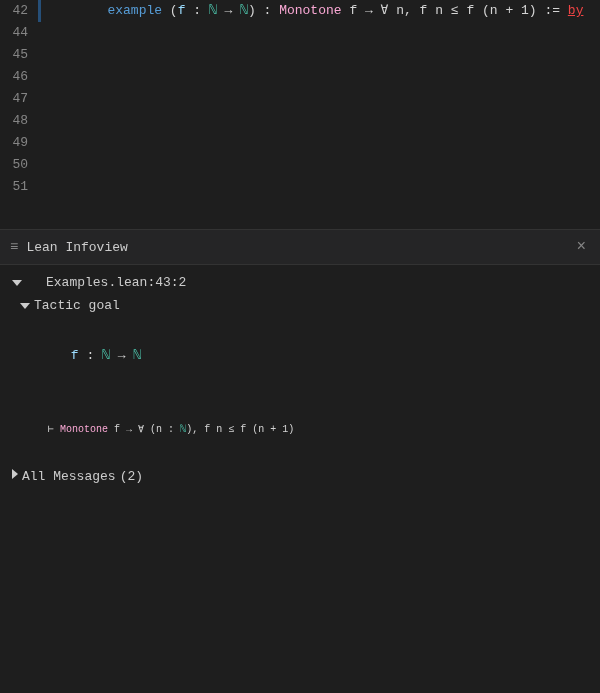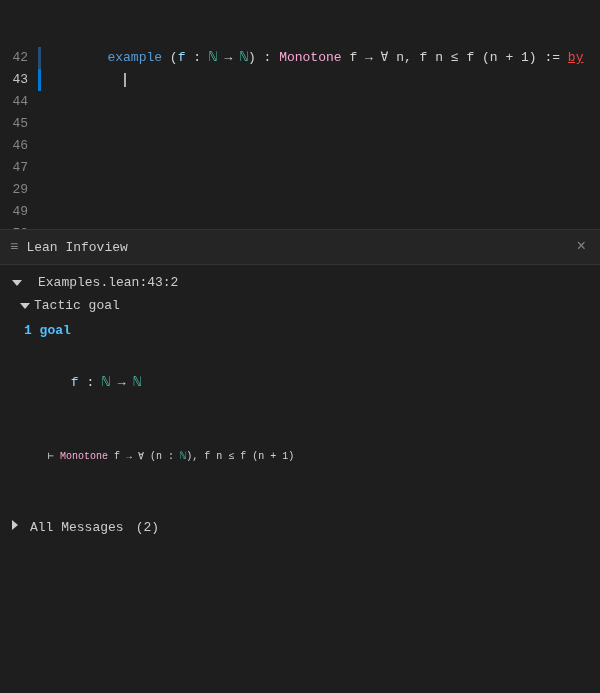--- a/index.html
+++ b/index.html
@@ -23,21 +23,20 @@
       height: 230px;
       overflow: hidden;
       position: relative;
       border-bottom: 1px solid #333;
     }
 
     .code-lines {
       display: flex;
       flex-direction: column;
       padding-top: 0;
-      margin-top: 47px;
     }
 
     .code-line {
       display: flex;
       align-items: center;
       height: 22px;
       min-height: 22px;
       font-size: 13px;
       line-height: 22px;
     }
@@ -135,21 +134,21 @@
       height: calc(693px - 230px - 35px);
       overflow-y: auto;
     }
 
     .infoview-location {
       color: #cccccc;
       font-size: 13px;
       margin-bottom: 8px;
       display: flex;
       align-items: center;
-      gap: 12px;
+      gap: 20px;
       cursor: pointer;
     }
 
     .triangle-down {
       display: inline-block;
       width: 0;
       height: 0;
       border-left: 5px solid transparent;
       border-right: 5px solid transparent;
       border-top: 6px solid #cccccc;
@@ -208,46 +207,38 @@
       white-space: pre;
       margin-left: 12px;
       margin-bottom: 4px;
     }
 
     .all-messages {
       display: flex;
       align-items: flex-start;
       color: #cccccc;
       font-size: 13px;
-      margin-top: 30px;
+      margin-top: 6px;
       cursor: pointer;
-      gap: 8px;
     }
   </style>
 </head>
 <body>
 
 <div class="editor-area">
   <div class="code-lines">
 
     <div class="code-line">
       <span class="line-number">42</span>
       <span class="blue-bar"></span>
       <span class="line-content">
         <span class="kw-blue">example </span><span class="sym-white">(</span><span class="var-light">f</span><span class="sym-white"> : </span><span class="type-teal">ℕ</span><span class="sym-white"> → </span><span class="type-teal">ℕ</span><span class="sym-white">) : </span><span class="fn-light">Monotone</span><span class="sym-white"> f → ∀ n, f n ≤ f (n + 1) := </span><span class="link-blue">by</span>
       </span>
     </div>
 
-    <div class="code-line">
-      <span class="line-number active">43</span>
-      <span class="blue-bar active"></span>
-      <span class="line-content">
-        <span>&nbsp;&nbsp;</span><span class="cursor"></span>
-      </span>
-    </div>
 
     <div class="code-line">
       <span class="line-number">44</span>
       <span style="width:3px;flex-shrink:0;"></span>
       <span class="line-content"></span>
     </div>
     <div class="code-line">
       <span class="line-number">45</span>
       <span style="width:3px;flex-shrink:0;"></span>
       <span class="line-content"></span>
@@ -256,21 +247,21 @@
       <span class="line-number">46</span>
       <span style="width:3px;flex-shrink:0;"></span>
       <span class="line-content"></span>
     </div>
     <div class="code-line">
       <span class="line-number">47</span>
       <span style="width:3px;flex-shrink:0;"></span>
       <span class="line-content"></span>
     </div>
     <div class="code-line">
-      <span class="line-number">29</span>
+      <span class="line-number">48</span>
       <span style="width:3px;flex-shrink:0;"></span>
       <span class="line-content"></span>
     </div>
     <div class="code-line">
       <span class="line-number">49</span>
       <span style="width:3px;flex-shrink:0;"></span>
       <span class="line-content"></span>
     </div>
     <div class="code-line">
       <span class="line-number">50</span>
@@ -297,21 +288,20 @@
   <div class="infoview-location">
     <span class="triangle-down"></span>
     <span>Examples.lean:43:2</span>
   </div>
 
   <div class="tactic-state-header">
     <span class="triangle-down"></span>
     <span>Tactic goal</span>
   </div>
 
-  <div class="one-goal">1 goal</div>
 
   <div class="hypothesis-block">
     <div class="hypothesis-line">
       <span class="hyp-var">f</span><span class="hyp-sym"> : </span><span class="hyp-type">ℕ</span><span class="hyp-arrow"> → </span><span class="hyp-type">ℕ</span>
     </div>
   </div>
 
   <div class="goal-line">
     <span style="color:#d4d4d4;">⊢ </span><span class="fn-light">Monotone</span><span style="color:#d4d4d4;"> f → ∀ (n : </span><span class="hyp-type">ℕ</span><span style="color:#d4d4d4;">), f n ≤ f (n + 1)</span>
   </div>

